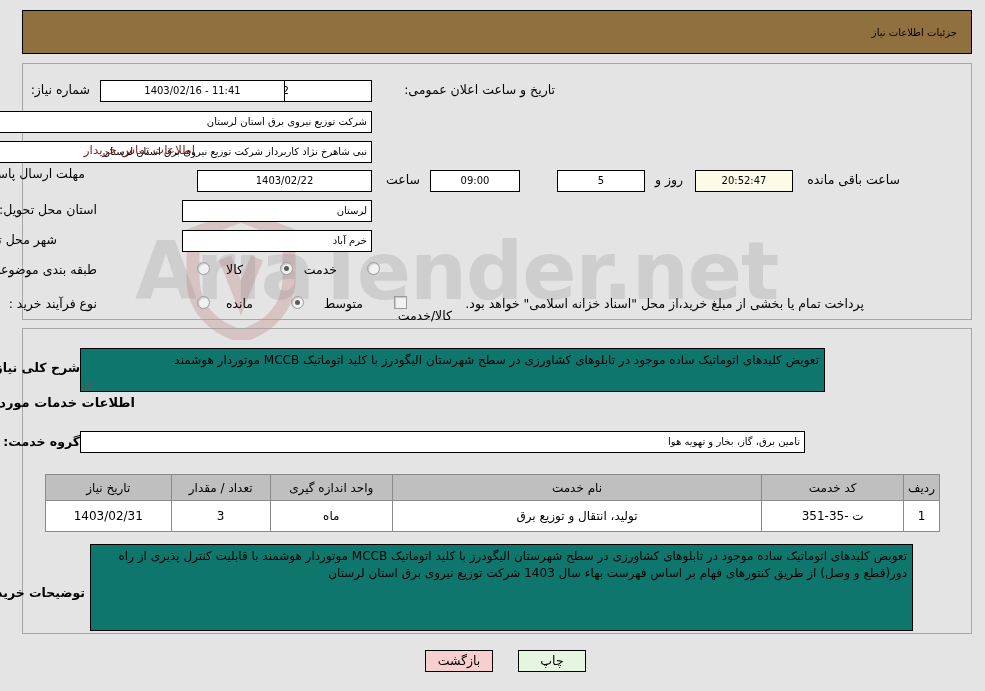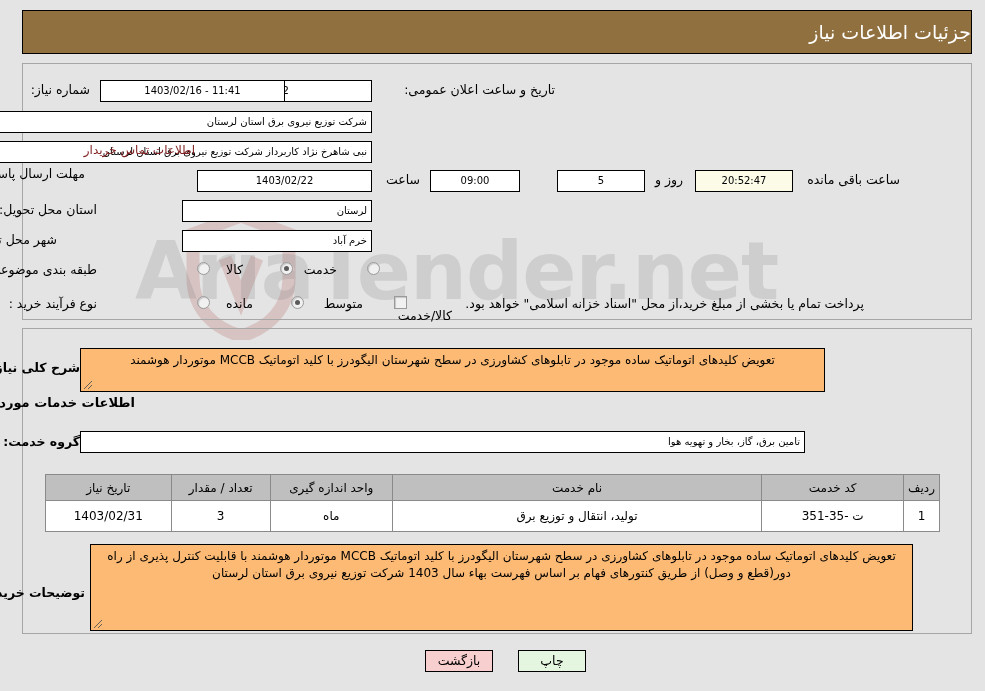--- a/index.html
+++ b/index.html
@@ -50,22 +50,23 @@
     left: 22px; top: 10px;
     width: 950px; height: 44px;
     background: #91703f;
     border: 1px solid #000;
     display: flex;
     align-items: center;
     justify-content: flex-start;
     z-index: 10;
   }
   .header-title {
-    color: #ffffff;
-    font-size: 19px;
+    color: #000000;
+    font-size: 10px;
+    padding-right: 14px;
     white-space: nowrap;
   }
 
   
   .panel {
     position: absolute;
     border: 1px solid #a6a6a6;
     background: transparent;
     z-index: 8;
   }
@@ -132,27 +133,27 @@
     width: 13px; height: 13px;
     border: 1px solid #9a9a9a;
     background: #f1f1f1;
     box-shadow: inset 1px 1px 1px rgba(0,0,0,0.18);
     z-index: 13;
   }
 
   
   .textarea-box {
     position: absolute;
-    background: #fdba74;
+    background: #0f766e;
     border: 1px solid #000;
     font-size: 12px;
     line-height: 17px;
     color: #000;
     padding: 3px 5px 0 5px;
-    text-align: center;
+    text-align: right;
     z-index: 12;
     overflow: hidden;
   }
   .textarea-box .resize-grip {
     position: absolute;
     left: 2px; bottom: 1px;
     width: 10px; height: 10px;
     z-index: 13;
   }
 

